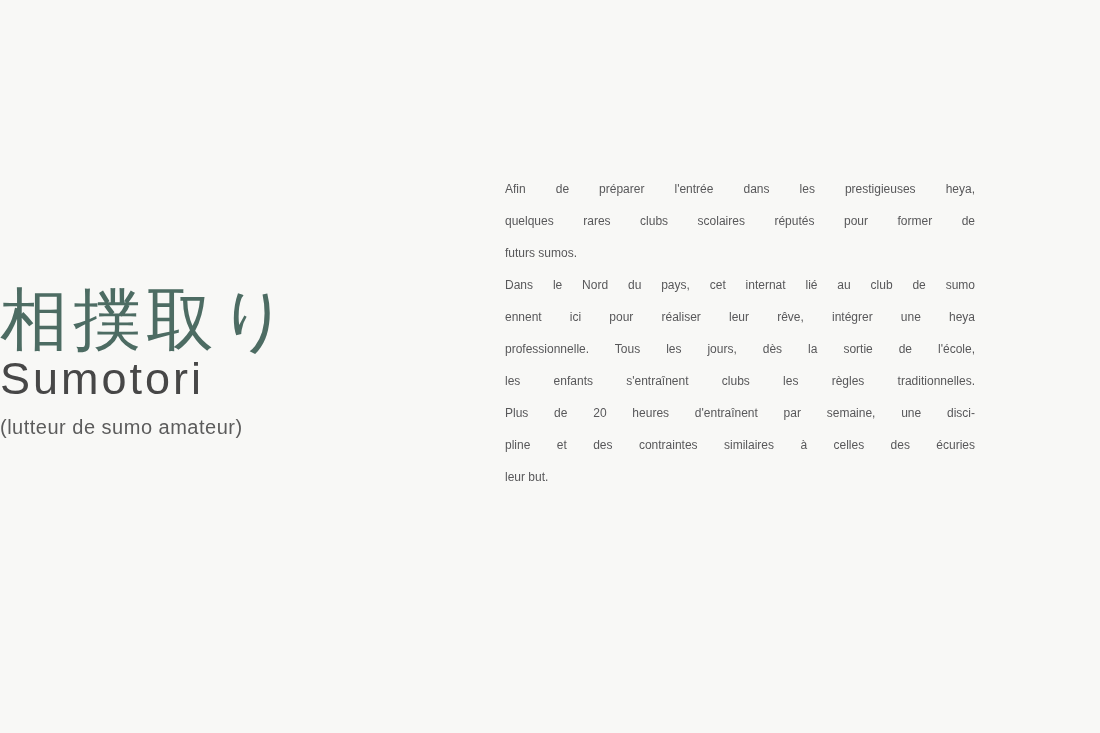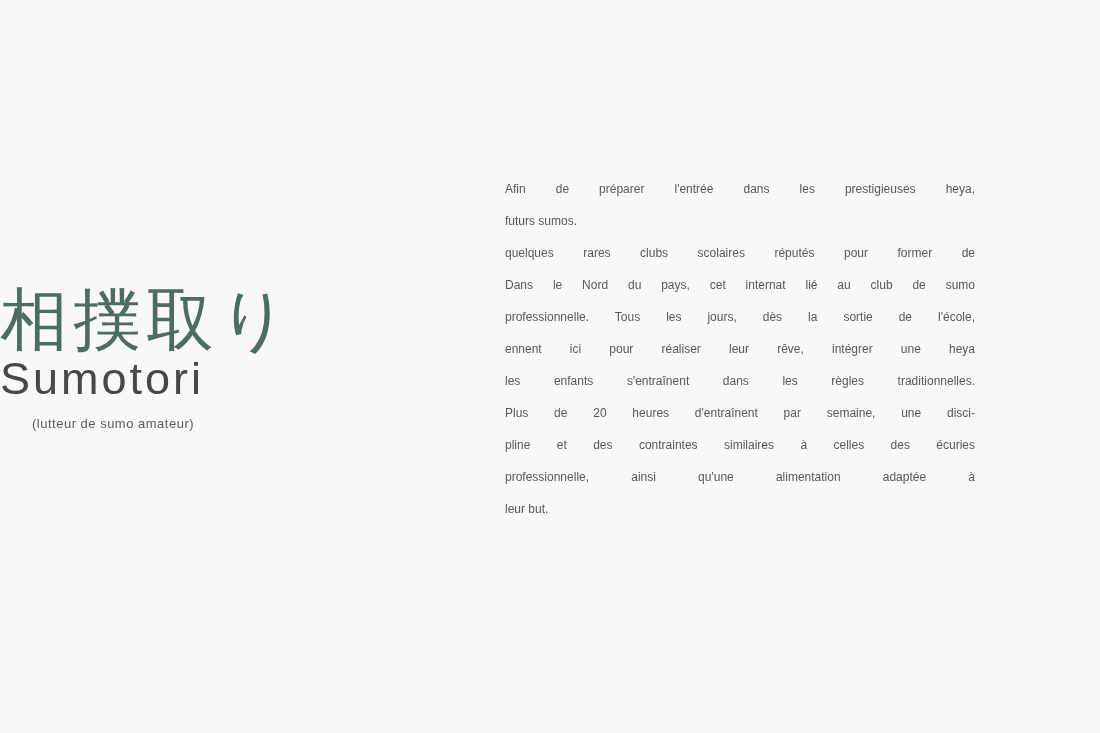--- a/index.html
+++ b/index.html
@@ -36,25 +36,24 @@
   }
   .romaji-title {
     font-size: 45px;
     line-height: 1.05;
     font-weight: 300;
     letter-spacing: 3px;
     color: var(--title-gray);
   }
   .subtitle {
     margin-top: 13px;
-    font-size: 13px;
+    font-size: 20px;
     font-weight: 300;
     letter-spacing: 0.5px;
     color: var(--subtitle-gray);
-    margin-left: 32px;
   }
   .article {
     position: absolute;
     left: 505px; top: 173px;
     width: 470px;
     font-size: 12px;
     line-height: 32px;
     font-weight: 400;
     color: var(--body-gray);
   }
@@ -75,28 +74,27 @@
 
   <div class="left-block">
     <div class="kanji-title">相撲取り</div>
     <div class="romaji-title">Sumotori</div>
     <div class="subtitle">(lutteur de sumo amateur)</div>
   </div>
 
   <div class="article">
       <div class="paragraph">
         <div class="line">Afin de préparer l'entrée dans les prestigieuses heya,</div>
+        <div class="line">quelques rares clubs scolaires réputés pour former de</div>
         <div class="line last">futurs sumos.</div>
-        <div class="line">quelques rares clubs scolaires réputés pour former de</div>
       </div>
       <div class="paragraph">
         <div class="line">Dans le Nord du pays, cet internat lié au club de sumo</div>
+        <div class="line">ennent ici pour réaliser leur rêve, intégrer une heya</div>
         <div class="line">professionnelle. Tous les jours, dès la sortie de l'école,</div>
-        <div class="line">ennent ici pour réaliser leur rêve, intégrer une heya</div>
-        <div class="line">les enfants s'entraînent dans les règles traditionnelles.</div>
+        <div class="line">les enfants s'entraînent clubs les règles traditionnelles.</div>
         <div class="line">Plus de 20 heures d'entraînent par semaine, une disci-</div>
         <div class="line">pline et des contraintes similaires à celles des écuries</div>
-        <div class="line">professionnelle, ainsi qu'une alimentation adaptée à</div>
         <div class="line last">leur but.</div>
       </div>
     </div>
 
 </div>
 
 </body></html>

